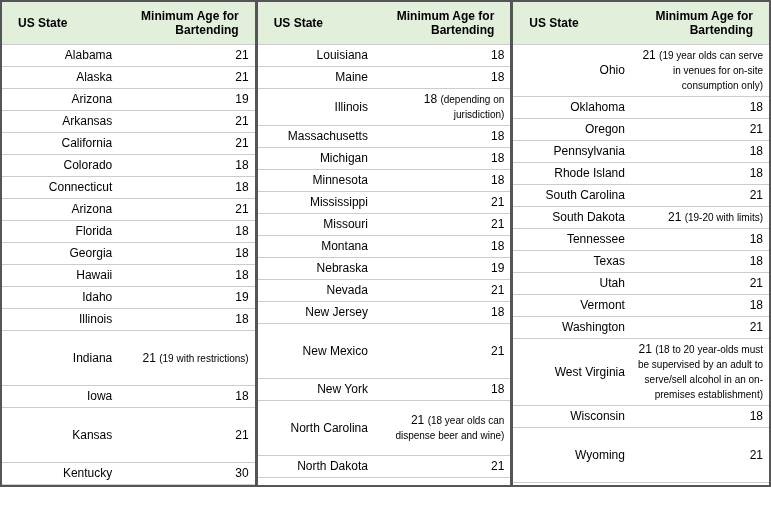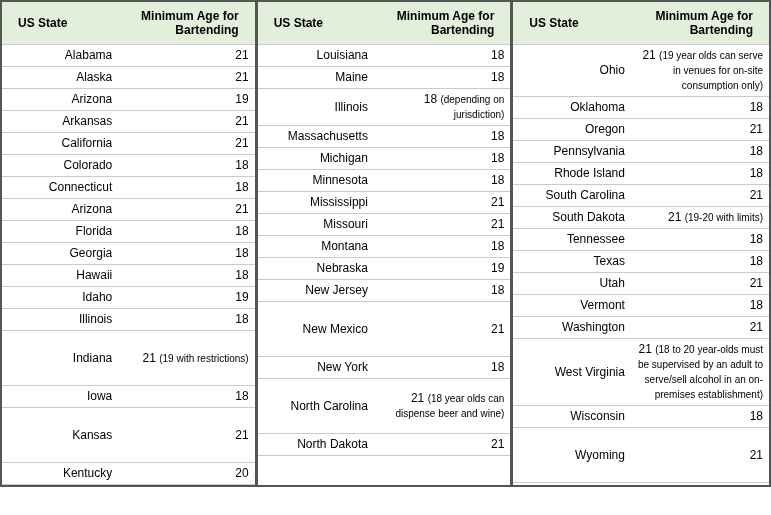--- a/index.html
+++ b/index.html
@@ -127,21 +127,21 @@
           <tr>
             <td class="state">Iowa</td>
             <td class="age">18</td>
           </tr>
           <tr class="tall">
             <td class="state">Kansas</td>
             <td class="age">21</td>
           </tr>
           <tr>
             <td class="state">Kentucky</td>
-            <td class="age">20</td>
+            <td class="age">30</td>
           </tr>
         </tbody>
     </table>
   </div>
   <div class="col">
     <table>
       <thead>
         <tr>
           <th class="state-h">US State</th>
           <th class="age-h">Minimum Age for Bartending</th>
@@ -182,20 +182,24 @@
           </tr>
           <tr>
             <td class="state">Montana</td>
             <td class="age">18</td>
           </tr>
           <tr>
             <td class="state">Nebraska</td>
             <td class="age">19</td>
           </tr>
           <tr>
+            <td class="state">Nevada</td>
+            <td class="age">21</td>
+          </tr>
+          <tr>
             <td class="state">New Jersey</td>
             <td class="age">18</td>
           </tr>
           <tr class="tall">
             <td class="state">New Mexico</td>
             <td class="age">21</td>
           </tr>
           <tr>
             <td class="state">New York</td>
             <td class="age">18</td>

